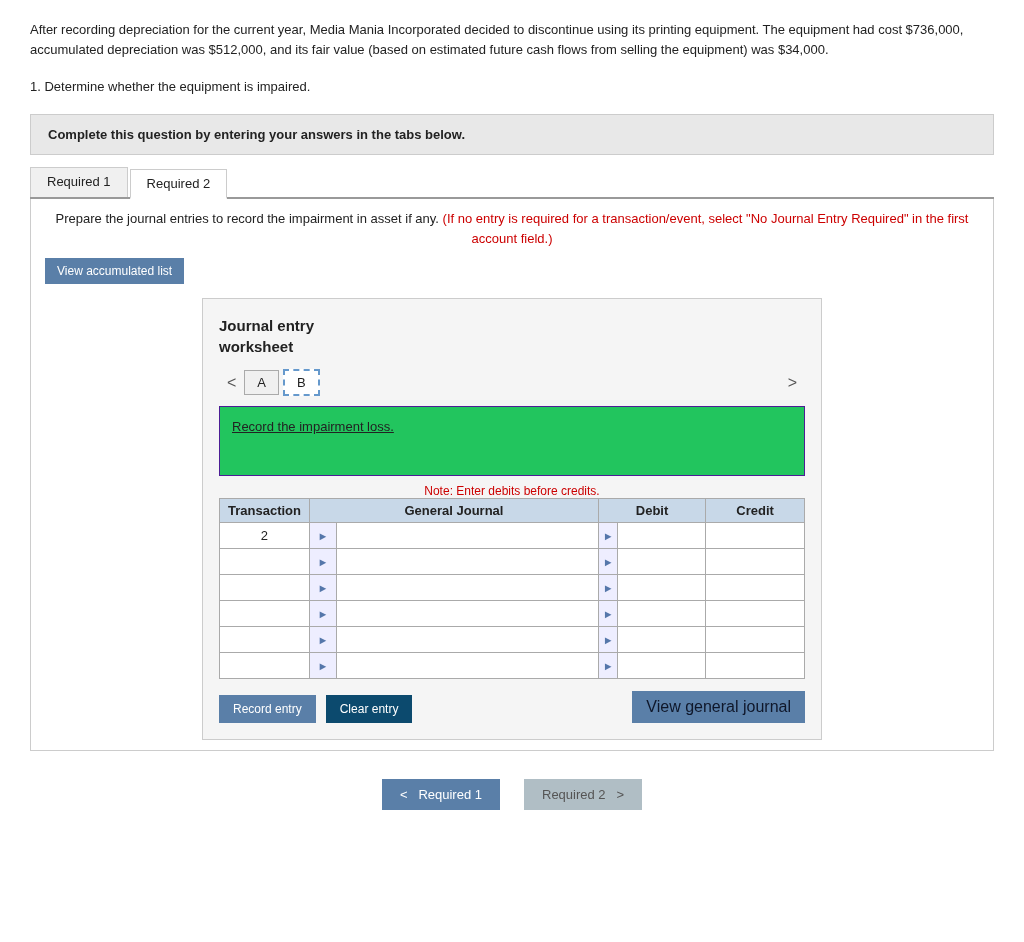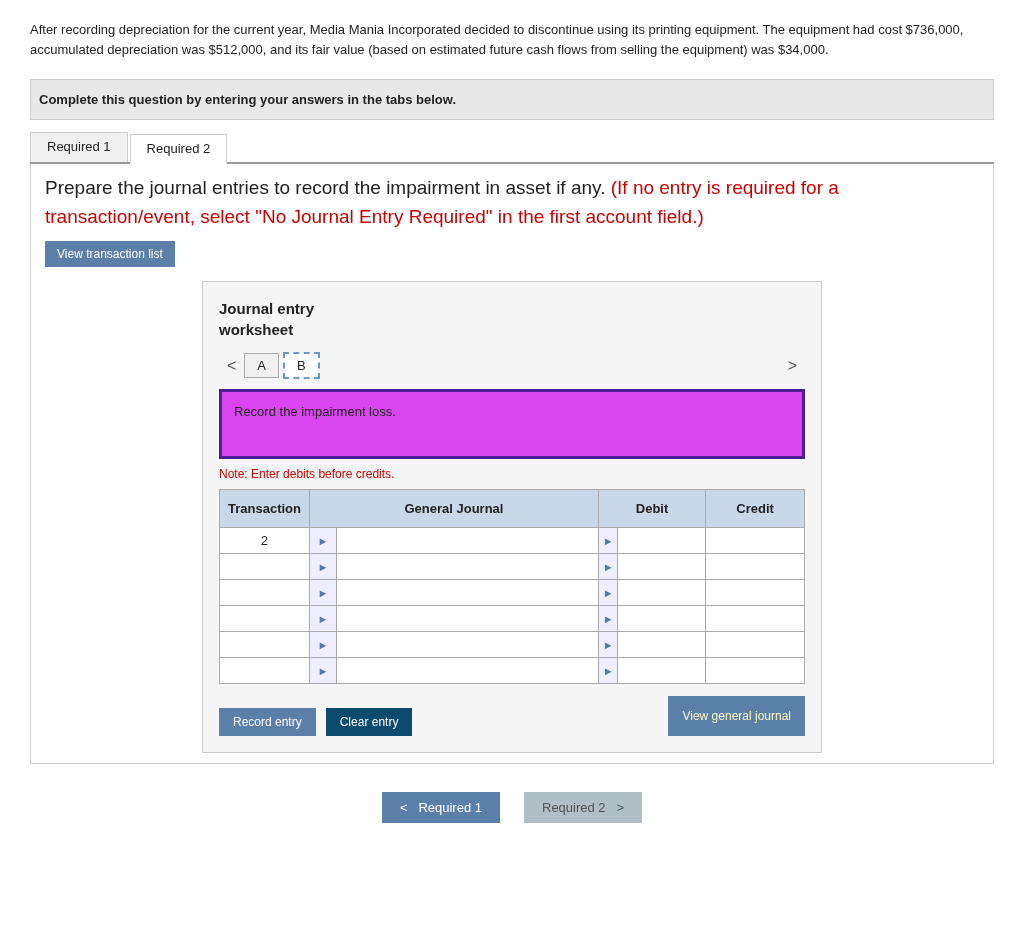--- a/index.html
+++ b/index.html
@@ -17,21 +17,21 @@
       margin-bottom: 20px;
     }
     .numbered-list {
       margin: 12px 0 20px 0;
     }
     .numbered-list p {
       margin-bottom: 4px;
     }
     .instruction-box {
       background: #e8e8e8;
-      padding: 12px 8px;
+      padding: 12px 17px;
       margin-bottom: 0;
       border: 1px solid #ccc;
     }
     .instruction-box strong {
       font-size: 13px;
     }
     .tabs-container {
       border-bottom: 2px solid #999;
       display: flex;
       margin-top: 12px;
@@ -52,23 +52,24 @@
       position: relative;
       bottom: -2px;
     }
     .tab-content {
       border: 1px solid #ccc;
       border-top: none;
       padding: 10px 14px;
       background: #fff;
     }
     .tab-instruction {
-      font-size: 19px;
+      font-size: 13px;
       line-height: 1.5;
       margin-bottom: 10px;
+      text-align: center;
     }
     .tab-instruction .red-text {
       color: #cc0000;
     }
     .view-transaction-btn {
       background: #5a7fa8;
       color: #fff;
       border: none;
       padding: 6px 12px;
       font-size: 12px;
@@ -112,41 +113,42 @@
       border: 1px solid #aaa;
       background: #f0f0f0;
       cursor: pointer;
       font-size: 13px;
     }
     .entry-tab.active {
       border: 2px dashed #6699cc;
       background: #fff;
     }
     .description-box {
-      border: 3px solid #4c1d95;
-      background: #d946ef;
+      border: 1px solid #4c1d95;
+      background: #22c55e;
       padding: 12px;
       margin-bottom: 8px;
       min-height: 70px;
       font-size: 13px;
+      text-decoration: underline;
     }
     .note-text {
       color: #cc0000;
       font-size: 12px;
-      margin-bottom: 8px;
+      text-align: center;
     }
     table.journal-table {
       width: 100%;
       border-collapse: collapse;
       font-size: 13px;
     }
     table.journal-table th {
       background: #c8d8e8;
       border: 1px solid #aaa;
-      padding: 11px 8px;
+      padding: 4px 8px;
       text-align: center;
       font-weight: bold;
     }
     table.journal-table th.general-journal {
       width: 55%;
     }
     table.journal-table th.debit,
     table.journal-table th.credit {
       width: 18%;
       margin-top: 12px;
@@ -196,24 +198,24 @@
     .btn-clear {
       background: #0c4a6e;
       color: #fff;
       border: none;
       padding: 7px 14px;
       font-size: 12px;
       cursor: pointer;
     }
     .btn-view-general {
       background: #5a7fa8;
-      color: #fef9c3;
-      border: none;
-      padding: 13px 14px;
-      font-size: 12px;
+      color: #0f172a;
+      border: none;
+      padding: 7px 14px;
+      font-size: 16px;
       cursor: pointer;
       margin-left: auto;
     }
     .bottom-nav {
       display: flex;
       gap: 24px;
       margin-top: 28px;
       justify-content: center;
     }
     .bottom-btn {
@@ -230,37 +232,38 @@
       background: #b0bec5;
       color: #555;
     }
   </style>
 </head>
 <body>
 
 <div class="intro-text">After recording depreciation for the current year, Media Mania Incorporated decided to discontinue using its printing equipment. The equipment had cost $736,000, accumulated depreciation was $512,000, and its fair value (based on estimated future cash flows from selling the equipment) was $34,000.</div>
 
 <div class="numbered-list">
+  <p>1.  Determine whether the equipment is impaired.</p>
 </div>
 
 <div class="instruction-box">
   <strong>Complete this question by entering your answers in the tabs below.</strong>
 </div>
 
 <div class="tabs-container">
   <div class="tab">Required 1</div>
   <div class="tab active">Required 2</div>
 </div>
 
 <div class="tab-content">
   <p class="tab-instruction">
     <span>Prepare the journal entries to record the impairment in asset if any.</span><span class="red-text"> (If no entry is required for a transaction/event, select "No Journal Entry Required" in the first account field.)</span>
   </p>
 
-  <button class="view-transaction-btn">View transaction list</button>
+  <button class="view-transaction-btn">View accumulated list</button>
 
   <div class="journal-worksheet">
     <div class="journal-title">
       <span>Journal entry</span><br><span>worksheet</span>
     </div>
 
     <div class="nav-row">
       <span class="nav-arrow">&lt;</span>
       <div class="entry-tabs">
         <div class="entry-tab">A</div>

